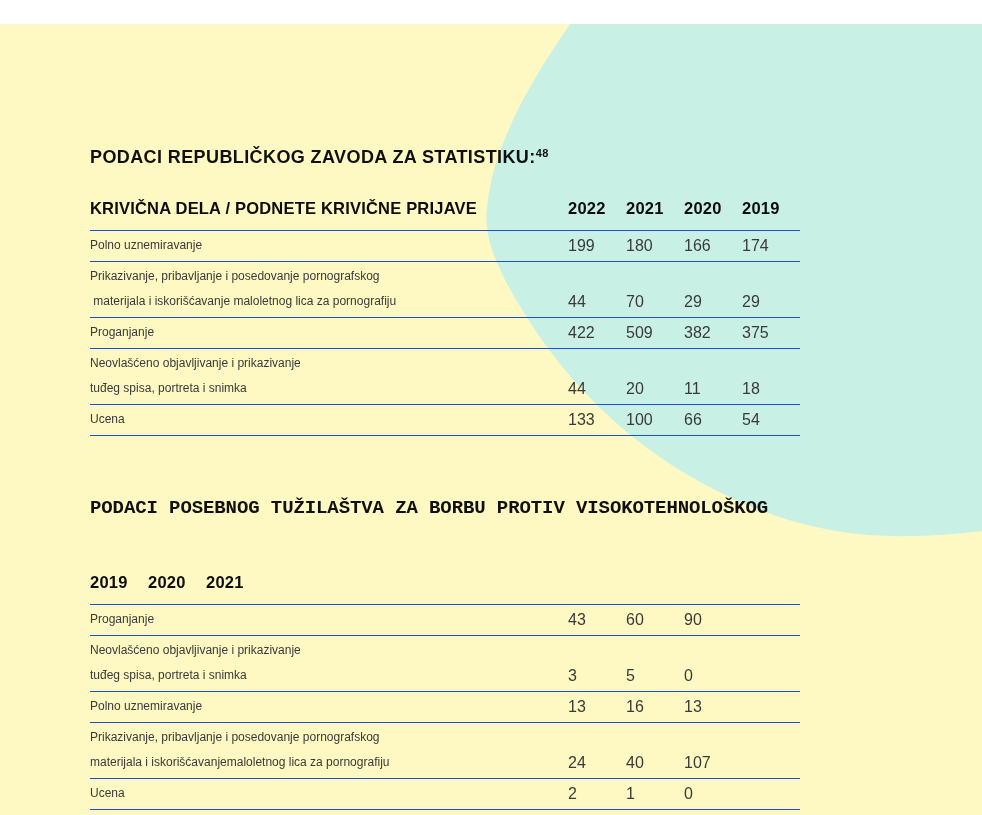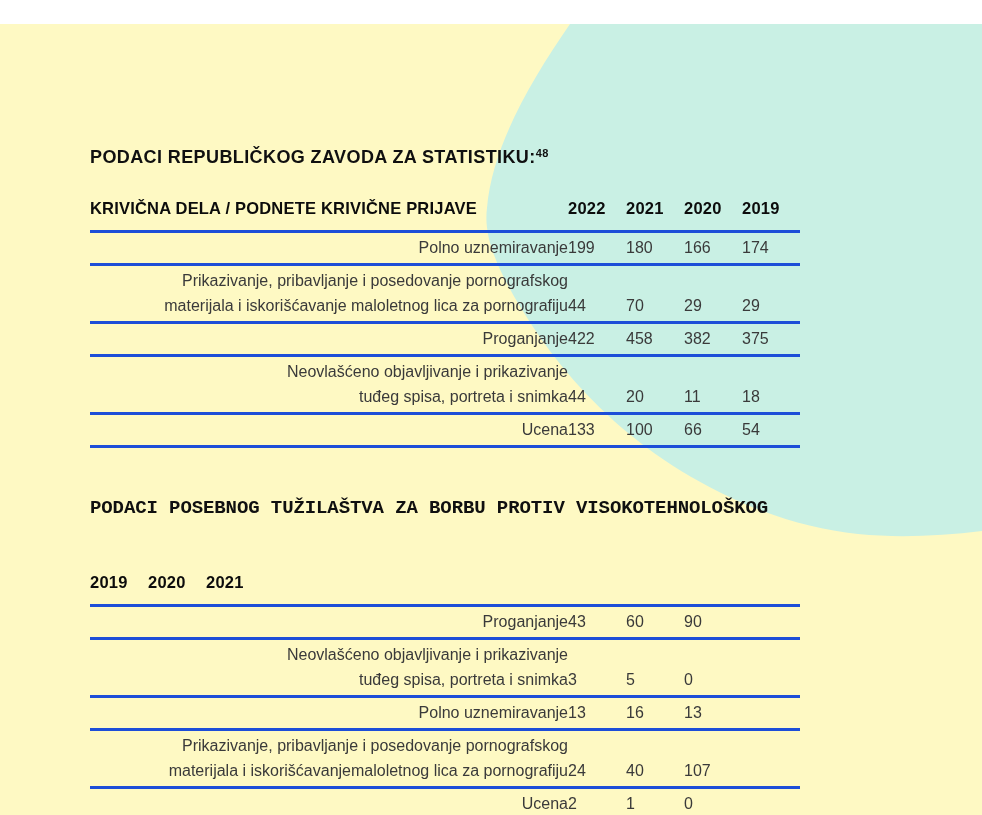--- a/index.html
+++ b/index.html
@@ -52,32 +52,31 @@
     position: absolute;
     left: 90px;
     width: 710px;
   }
   #table1 { top: 172px; }
   #table2 { top: 546px; }
 
   .trow {
     display: flex;
     align-items: flex-end;
-    border-bottom: 3px solid #1d4ed8;
+    border-bottom: 1px solid #1d4ed8;
     padding: 2px 0 3px 0;
   }
   .trow.thead { padding: 0 0 9px 0; }
 
   .tlabel { width: 478px; }
   .line {
-    font-size: 16px;
+    font-size: 12px;
     line-height: 25px;
     white-space: pre;
     color: #3a3a3a;
-    text-align: right;
   }
   .tcell {
     width: 58px;
     font-size: 16px;
     line-height: 25px;
     color: #3a3a3a;
   }
   .hlabel, .hcell {
     font-size: 16.5px;
     font-weight: 900;
@@ -135,21 +134,21 @@
           <div class="tcell">44</div>
           <div class="tcell">70</div>
           <div class="tcell">29</div>
           <div class="tcell">29</div>
         </div>
         <div class="trow">
           <div class="tlabel">
             <div class="line">Proganjanje</div>
           </div>
           <div class="tcell">422</div>
-          <div class="tcell">458</div>
+          <div class="tcell">509</div>
           <div class="tcell">382</div>
           <div class="tcell">375</div>
         </div>
         <div class="trow">
           <div class="tlabel">
             <div class="line">Neovlašćeno objavljivanje i prikazivanje</div>
             <div class="line">tuđeg spisa, portreta i snimka</div>
           </div>
           <div class="tcell">44</div>
           <div class="tcell">20</div>

